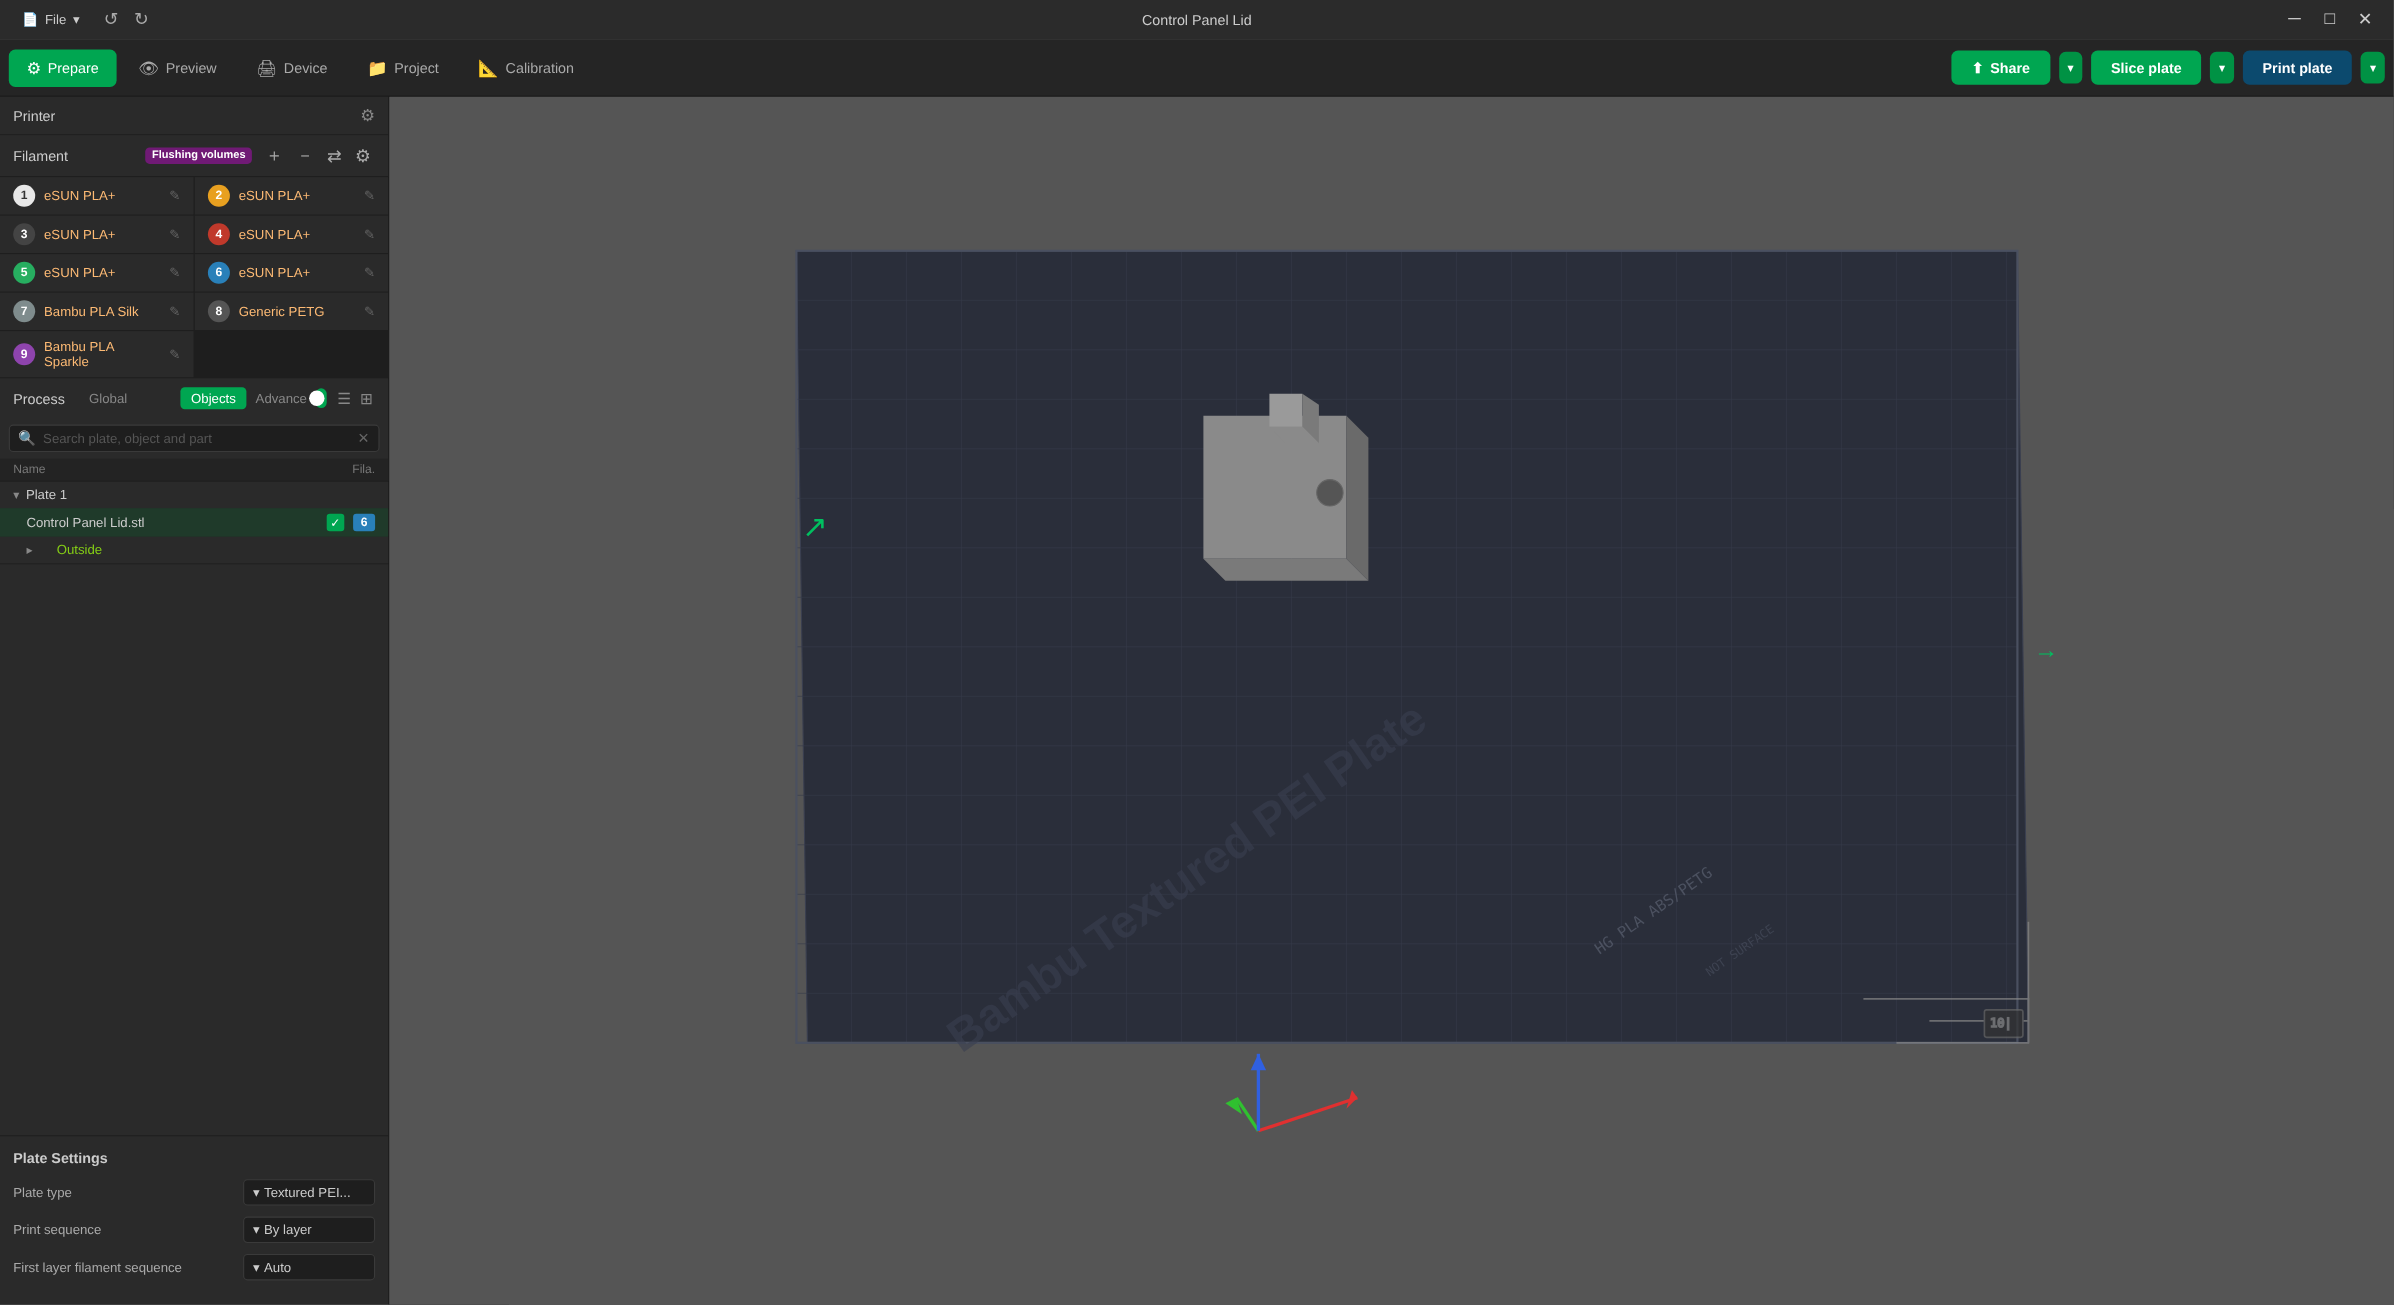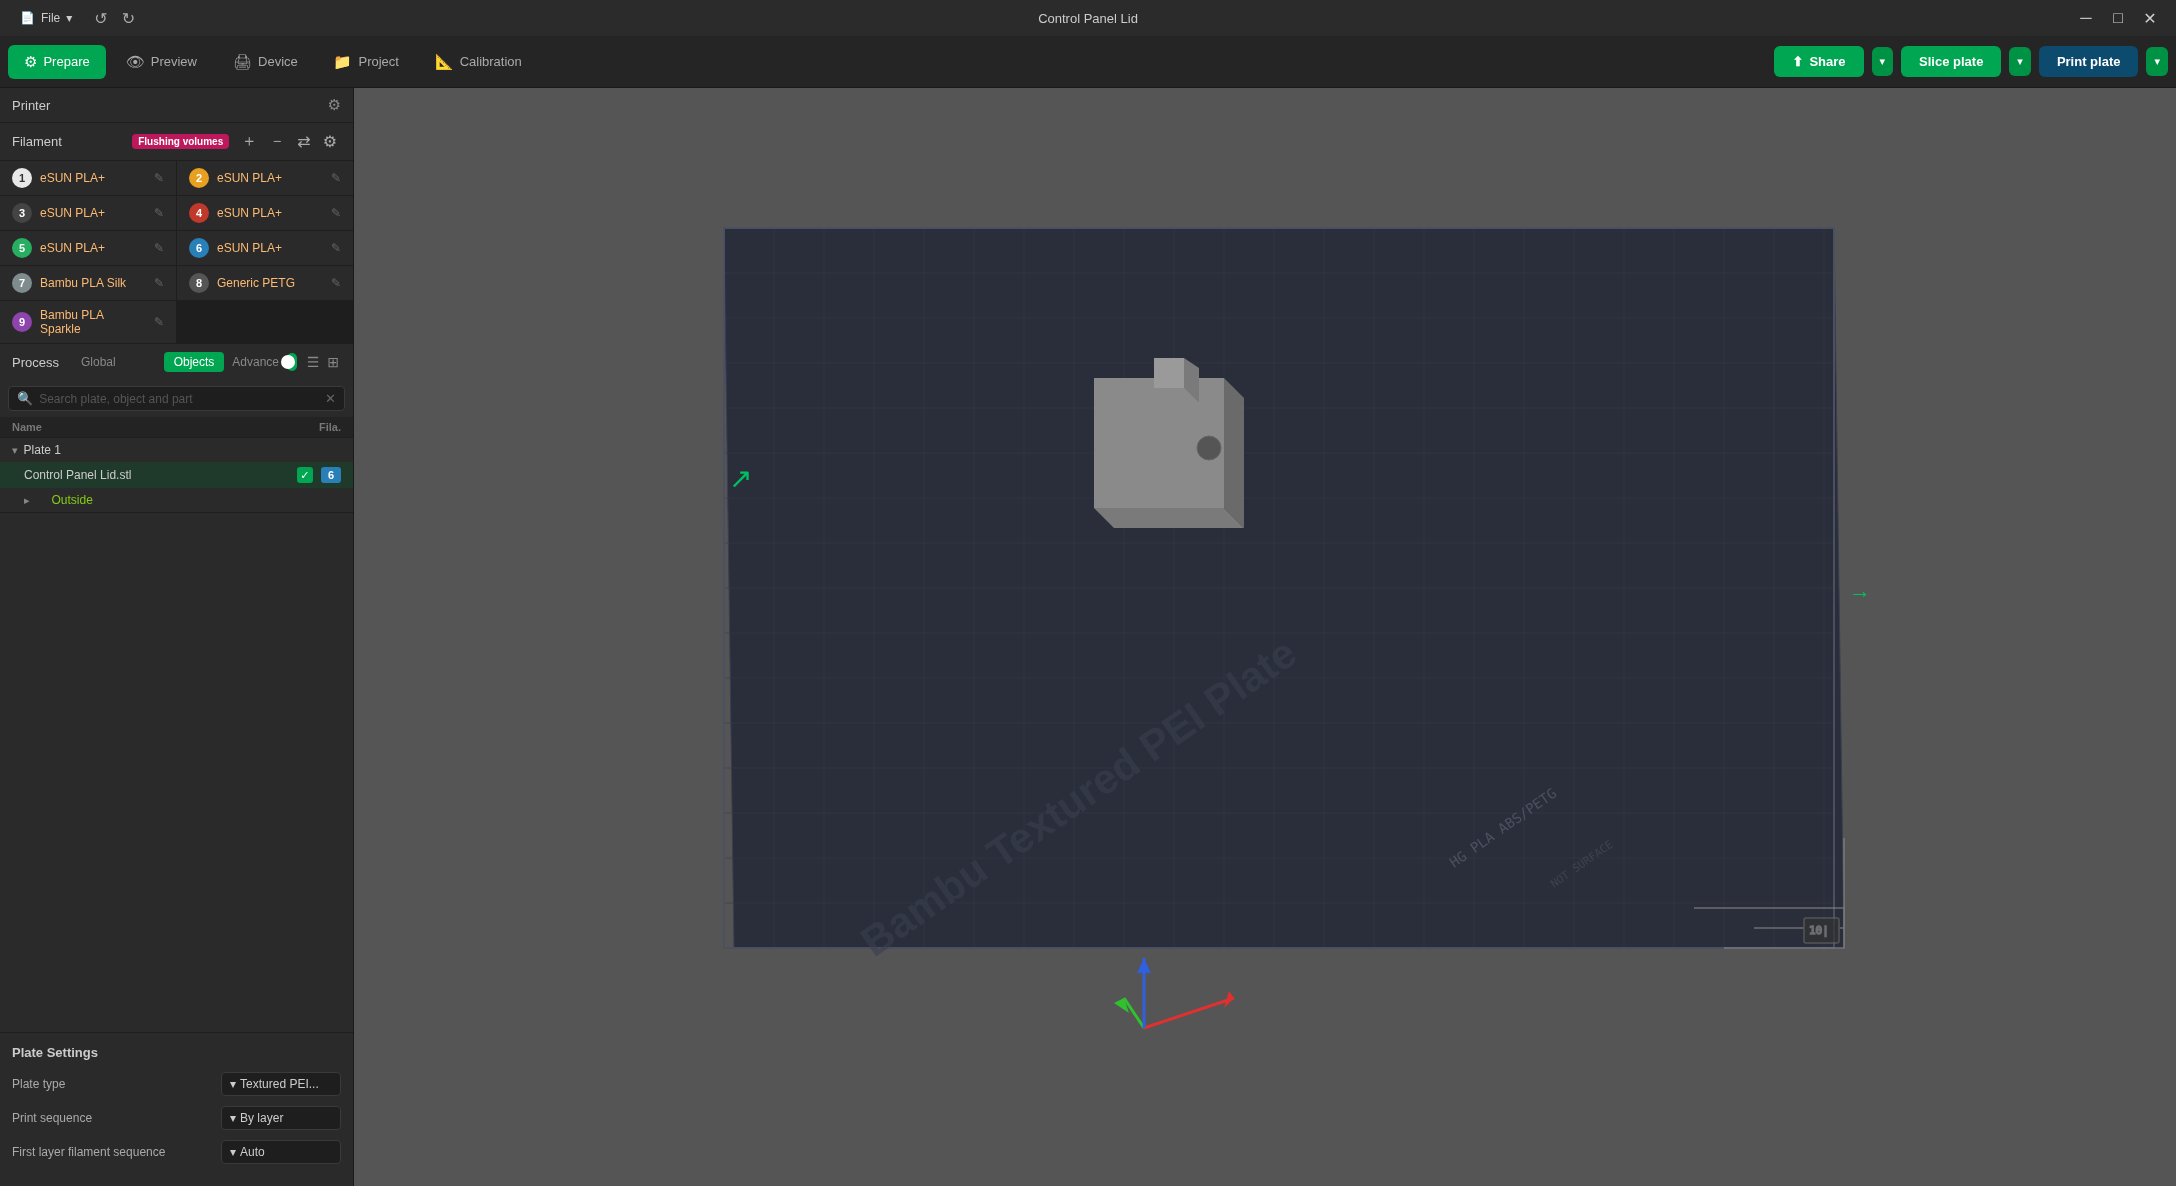--- a/index.html
+++ b/index.html
@@ -126,21 +126,21 @@
     
     .filament-header {
       display: flex;
       align-items: center;
       padding: 6px 12px;
       background: #2a2a2a;
       border-bottom: 1px solid #1e1e1e;
       gap: 8px;
     }
     .filament-badge {
-      background: #be185d;
+      background: #701a75;
       color: #fff;
       font-size: 10px;
       padding: 2px 6px;
       border-radius: 4px;
       font-weight: 600;
     }
     .filament-actions { display: flex; gap: 4px; margin-left: auto; }
     .filament-action-btn { background: transparent; border: none; color: #aaa; font-size: 16px; cursor: pointer; padding: 2px 4px; }
 
     
@@ -250,21 +250,21 @@
     .search-clear { color: #666; cursor: pointer; font-size: 13px; }
 
     
     .object-list-header {
       display: grid;
       grid-template-columns: 1fr auto;
       padding: 4px 12px;
       border-bottom: 1px solid #1e1e1e;
       background: #232323;
     }
-    .col-header { font-size: 11px; color: #777; font-weight: 700; }
+    .col-header { font-size: 11px; color: #777; font-weight: 400; }
 
     .object-list { background: #2a2a2a; }
     .plate-row {
       display: flex;
       align-items: center;
       padding: 5px 12px;
       gap: 6px;
       cursor: pointer;
       background: #2a2a2a;
     }

